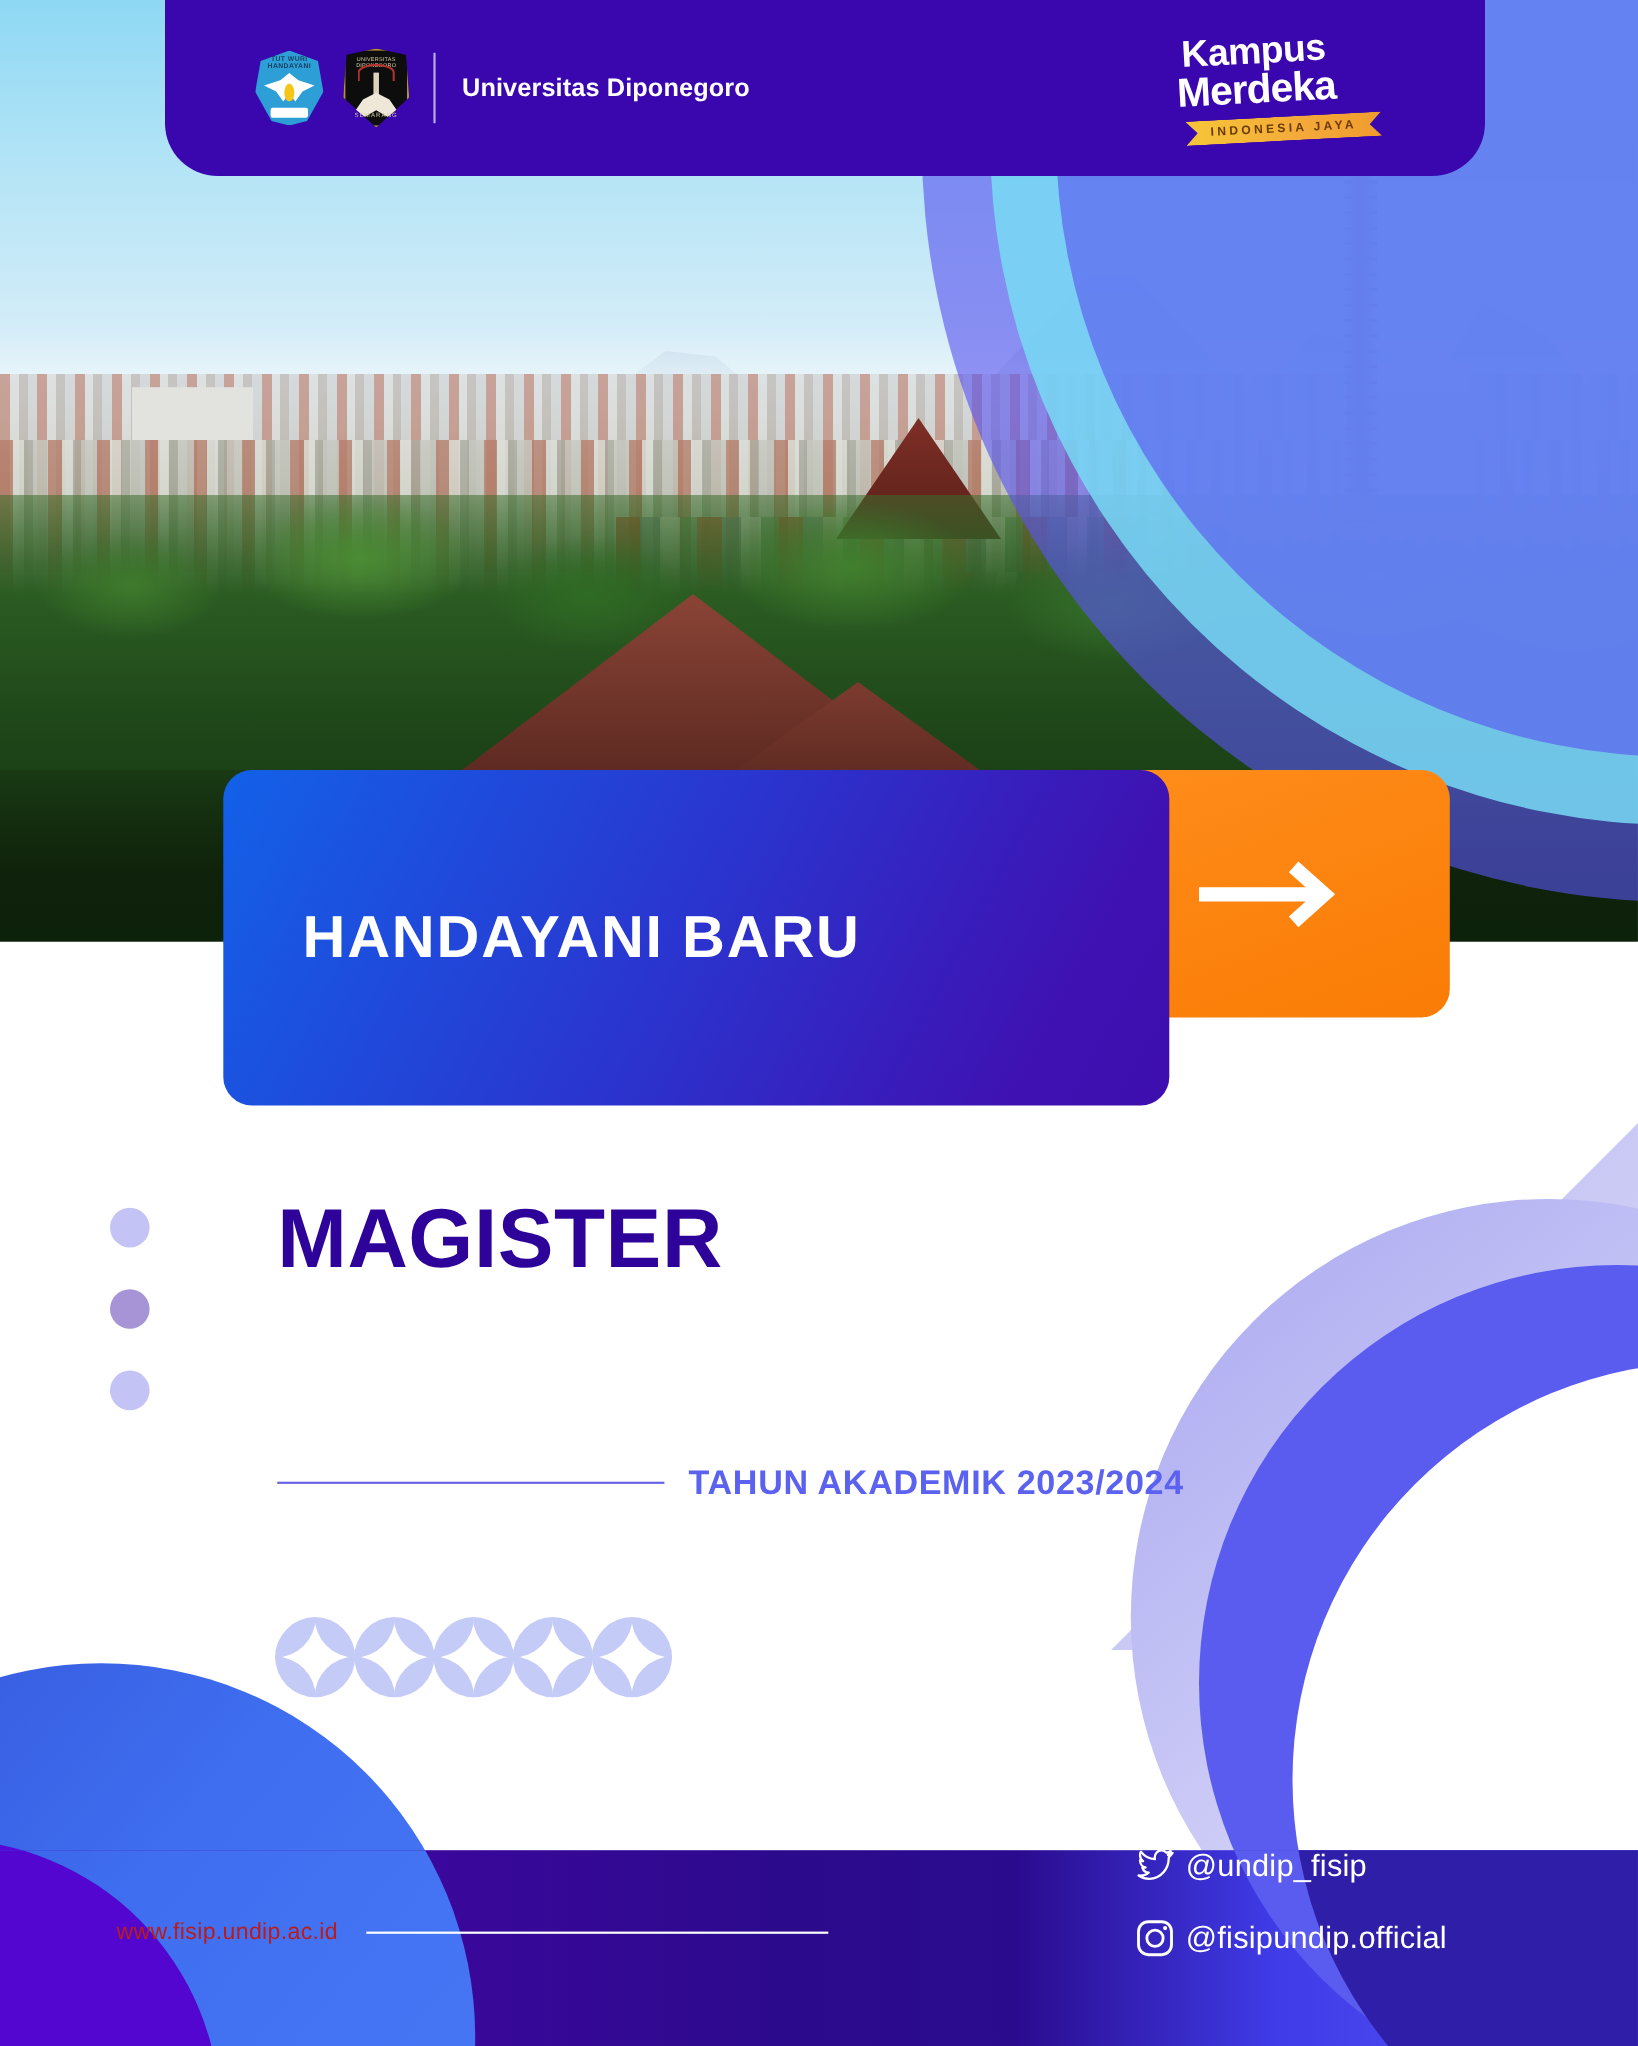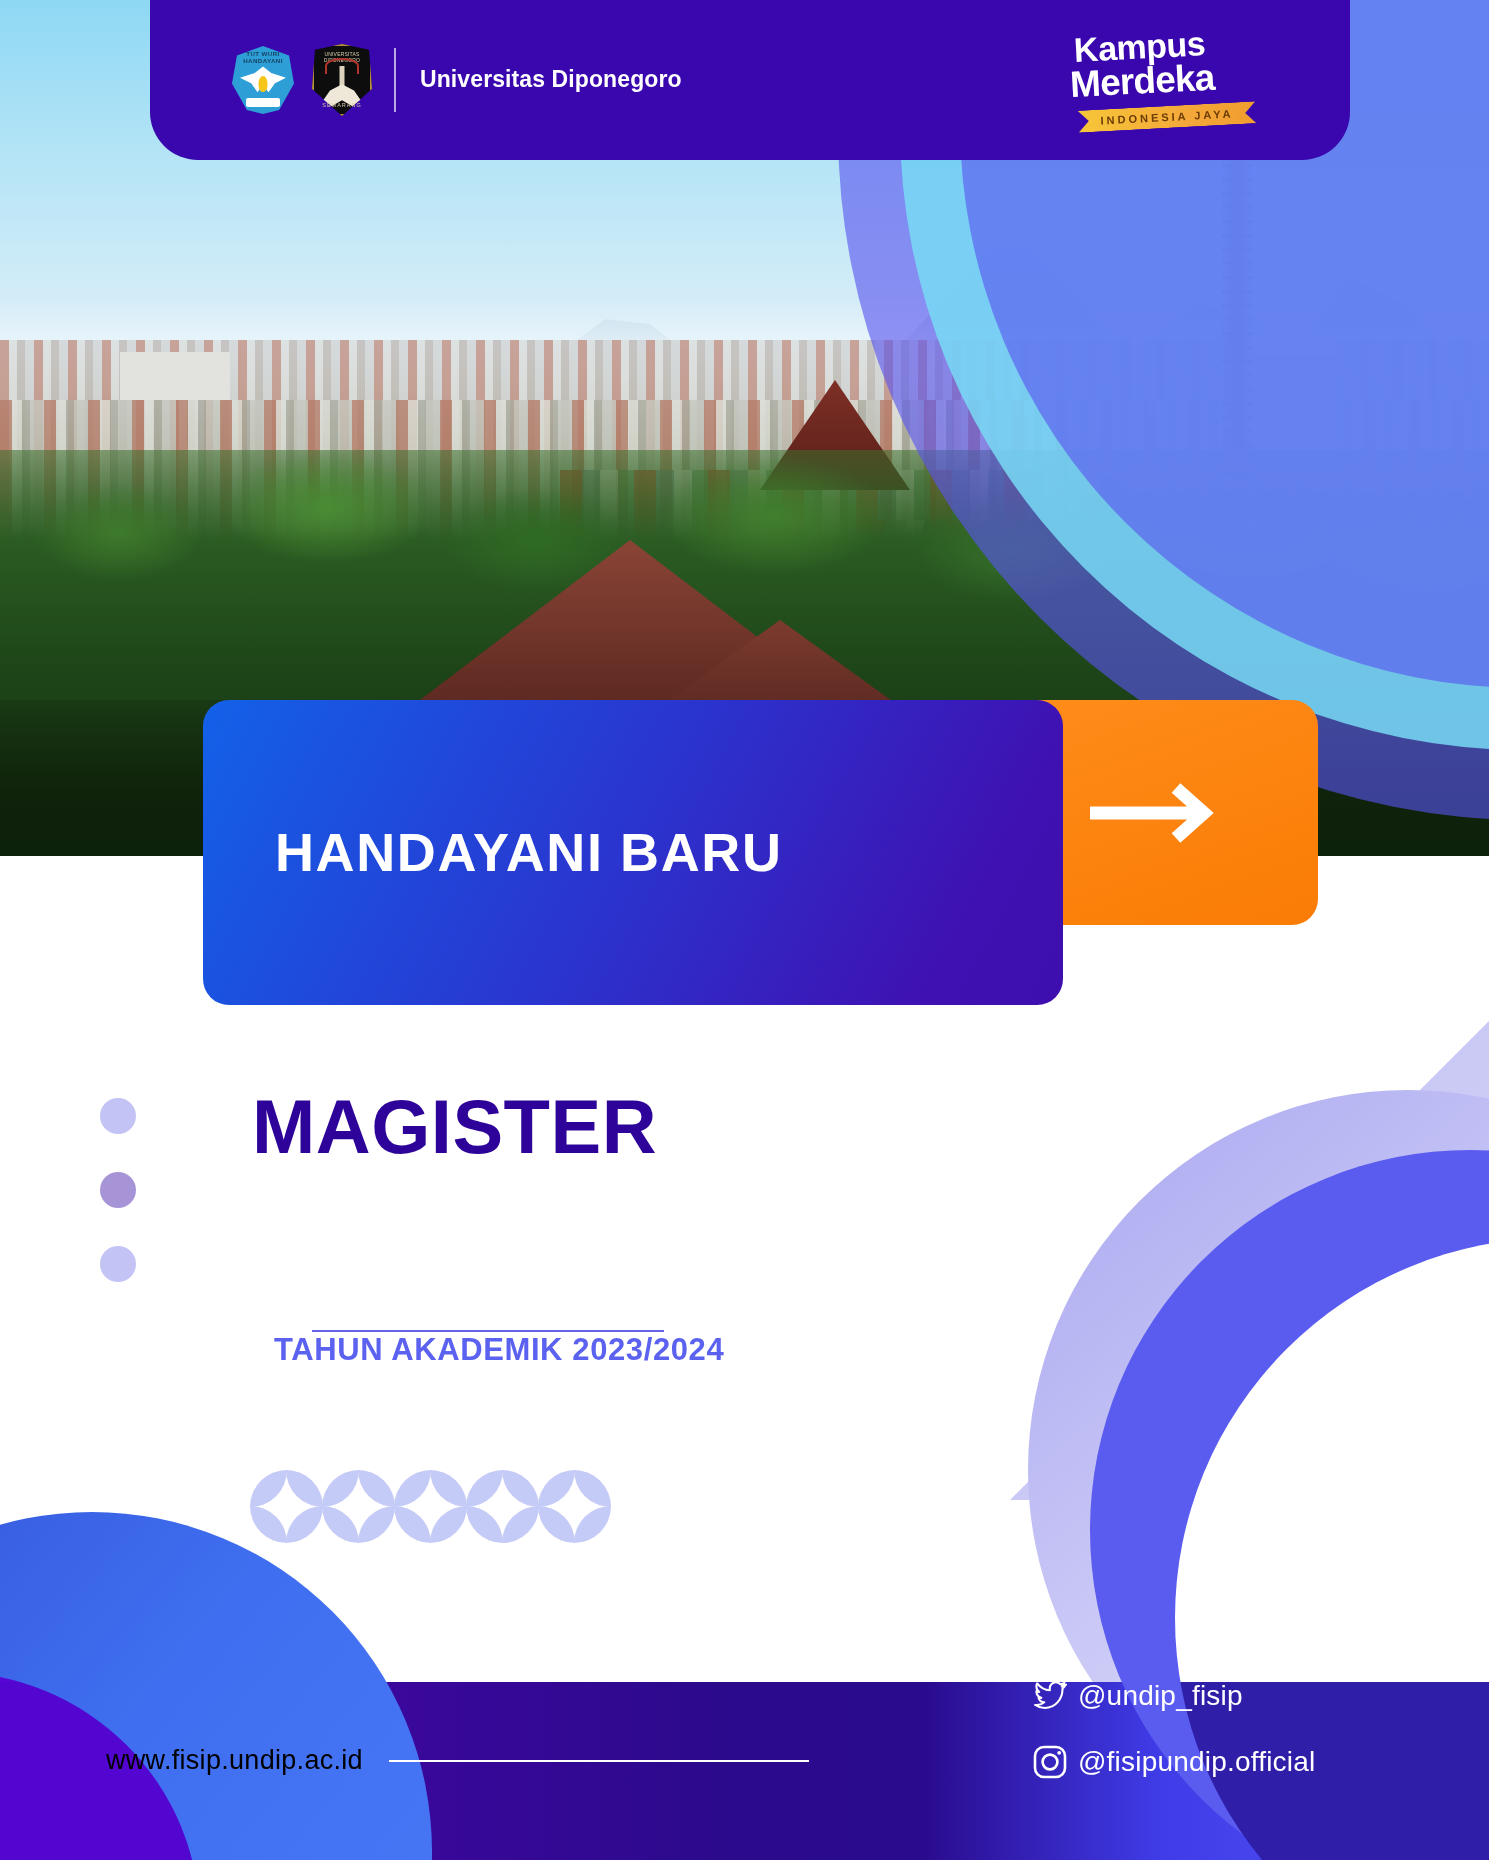--- a/index.html
+++ b/index.html
@@ -252,21 +252,21 @@
   .prog { position:absolute; left:252px; top:1078px; z-index:30; }
   .prog-l1 {
     font-size:76px; font-weight:bold; color:#2e039a; letter-spacing:.5px; line-height:1.28;
   }
   .prog-l2 {
     font-size:76px; font-weight:bold; color:#2e039a; letter-spacing:.5px; line-height:1.28;
   }
 
   .year-row {
     position:absolute; left:252px; top:1330px; z-index:30;
-    display:flex; align-items:center;flex-direction:column;
+    display:flex; align-items:center;
   }
   .year-rule { width:352px; height:2px; background:#6a63e8; }
   .year-txt {
     margin-left:22px; font-size:31px; font-weight:bold; color:#5b62ef; letter-spacing:.6px;
   }
 
   
   .pattern { position:absolute; left:250px; top:1470px; display:flex; z-index:30; }
   .flower { position:relative; width:73px; height:73px; margin-right:-1px; }
   .petal { position:absolute; width:37px; height:37px; background:#c5cbf7; }
@@ -331,21 +331,21 @@
   }
   .ft-band-in {
     position:absolute; left:1175px; top:-444px; width:760px; height:760px;
     border-radius:50%; background:#2f1ea8;
   }
 
   .ft-web {
     position:absolute; left:106px; top:1745px; z-index:40;
     display:flex; align-items:center;
   }
-  .ft-web-txt { color:#000000; font-size:27px; letter-spacing:.3px; }
+  .ft-web-txt { color:#b91c1c; font-size:21px; letter-spacing:.3px; }
   .ft-web-rule { width:420px; height:2px; background:#fff; margin-left:26px; }
 
   .ft-social { position:absolute; left:1030px; top:1676px; z-index:40; }
   .ft-soc-row { display:flex; align-items:center; margin-bottom:26px; }
   .ft-soc-row .ico { width:40px; height:40px; flex:none; }
   .ft-soc-row .txt { color:#fff; font-size:28px; margin-left:8px; letter-spacing:.2px; }
 </style>
 </head>
 <body>
 

